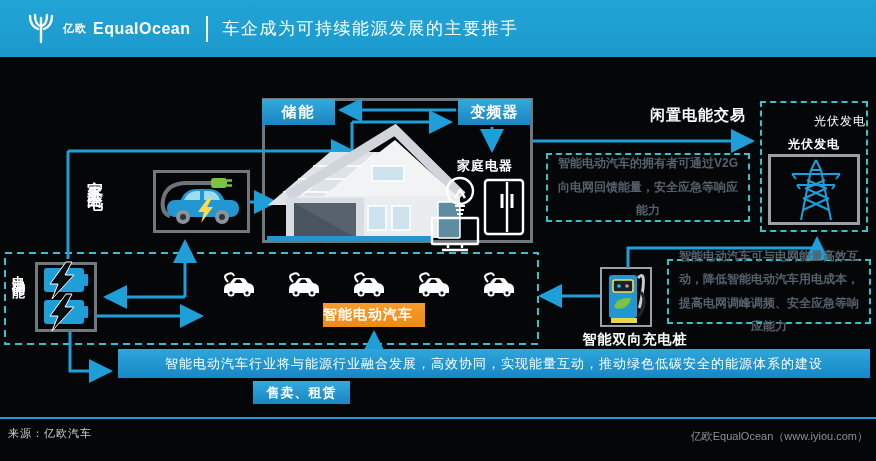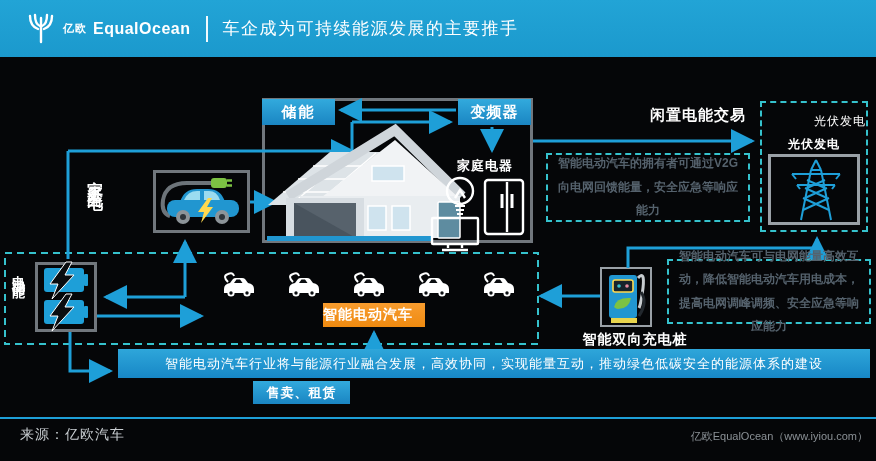--- a/index.html
+++ b/index.html
@@ -30,21 +30,21 @@
 
   .wlabel { color:#fff; font-weight:bold; }
   .vlabel { color:#fff; font-weight:bold; writing-mode:vertical-rl; text-orientation:upright;
             font-size:15px; letter-spacing:5px; }
   .notetext { color:#55626d; font-size:12px; line-height:1.95; text-align:center; font-weight:bold; }
 
   .banner { background:linear-gradient(180deg,#2ea6da,#1787c6); color:#fff; font-size:13px;
             display:flex; align-items:center; justify-content:center; letter-spacing:1px; }
 
   .footer-line { background:#1e9fd8; }
-  .source-text { color:#c9ced2; font-size:14px; letter-spacing:1px;margin-left:12px; }
+  .source-text { color:#c9ced2; font-size:11px; letter-spacing:1px; }
   .brand-text { color:#8b9196; font-size:11px; }
 
   svg.overlay { position:absolute; left:0; top:0; pointer-events:none; }
 </style>
 </head>
 <body>
 
 <div id="page">
 
   <div class="header">

